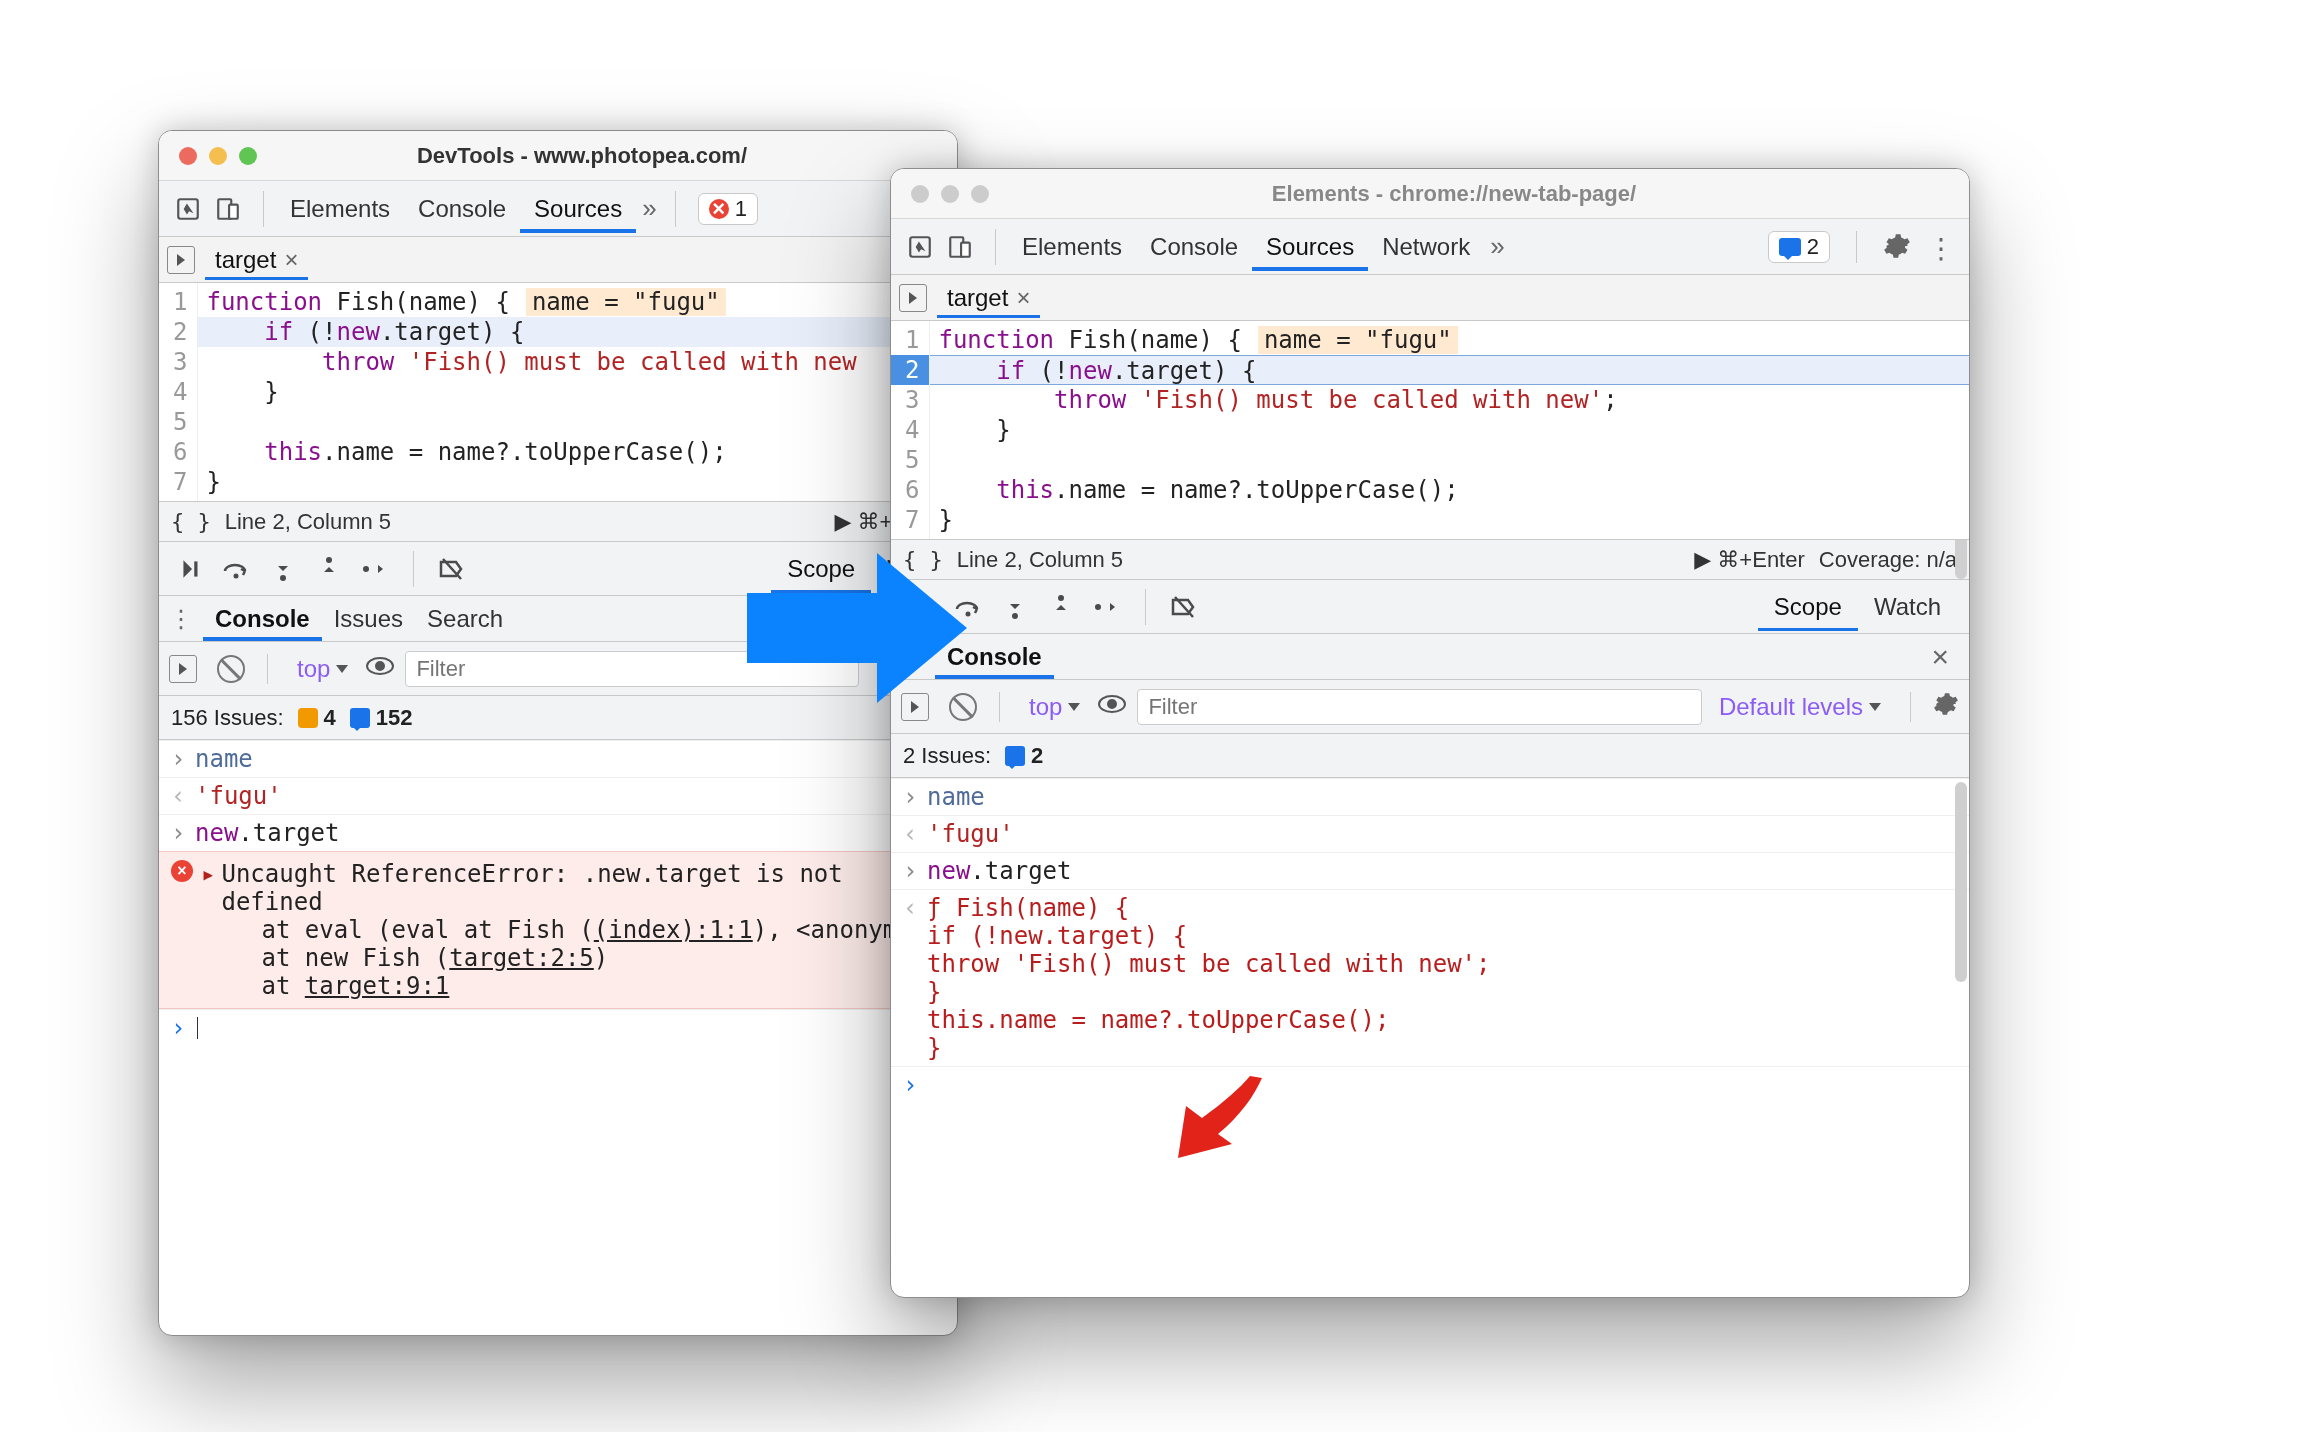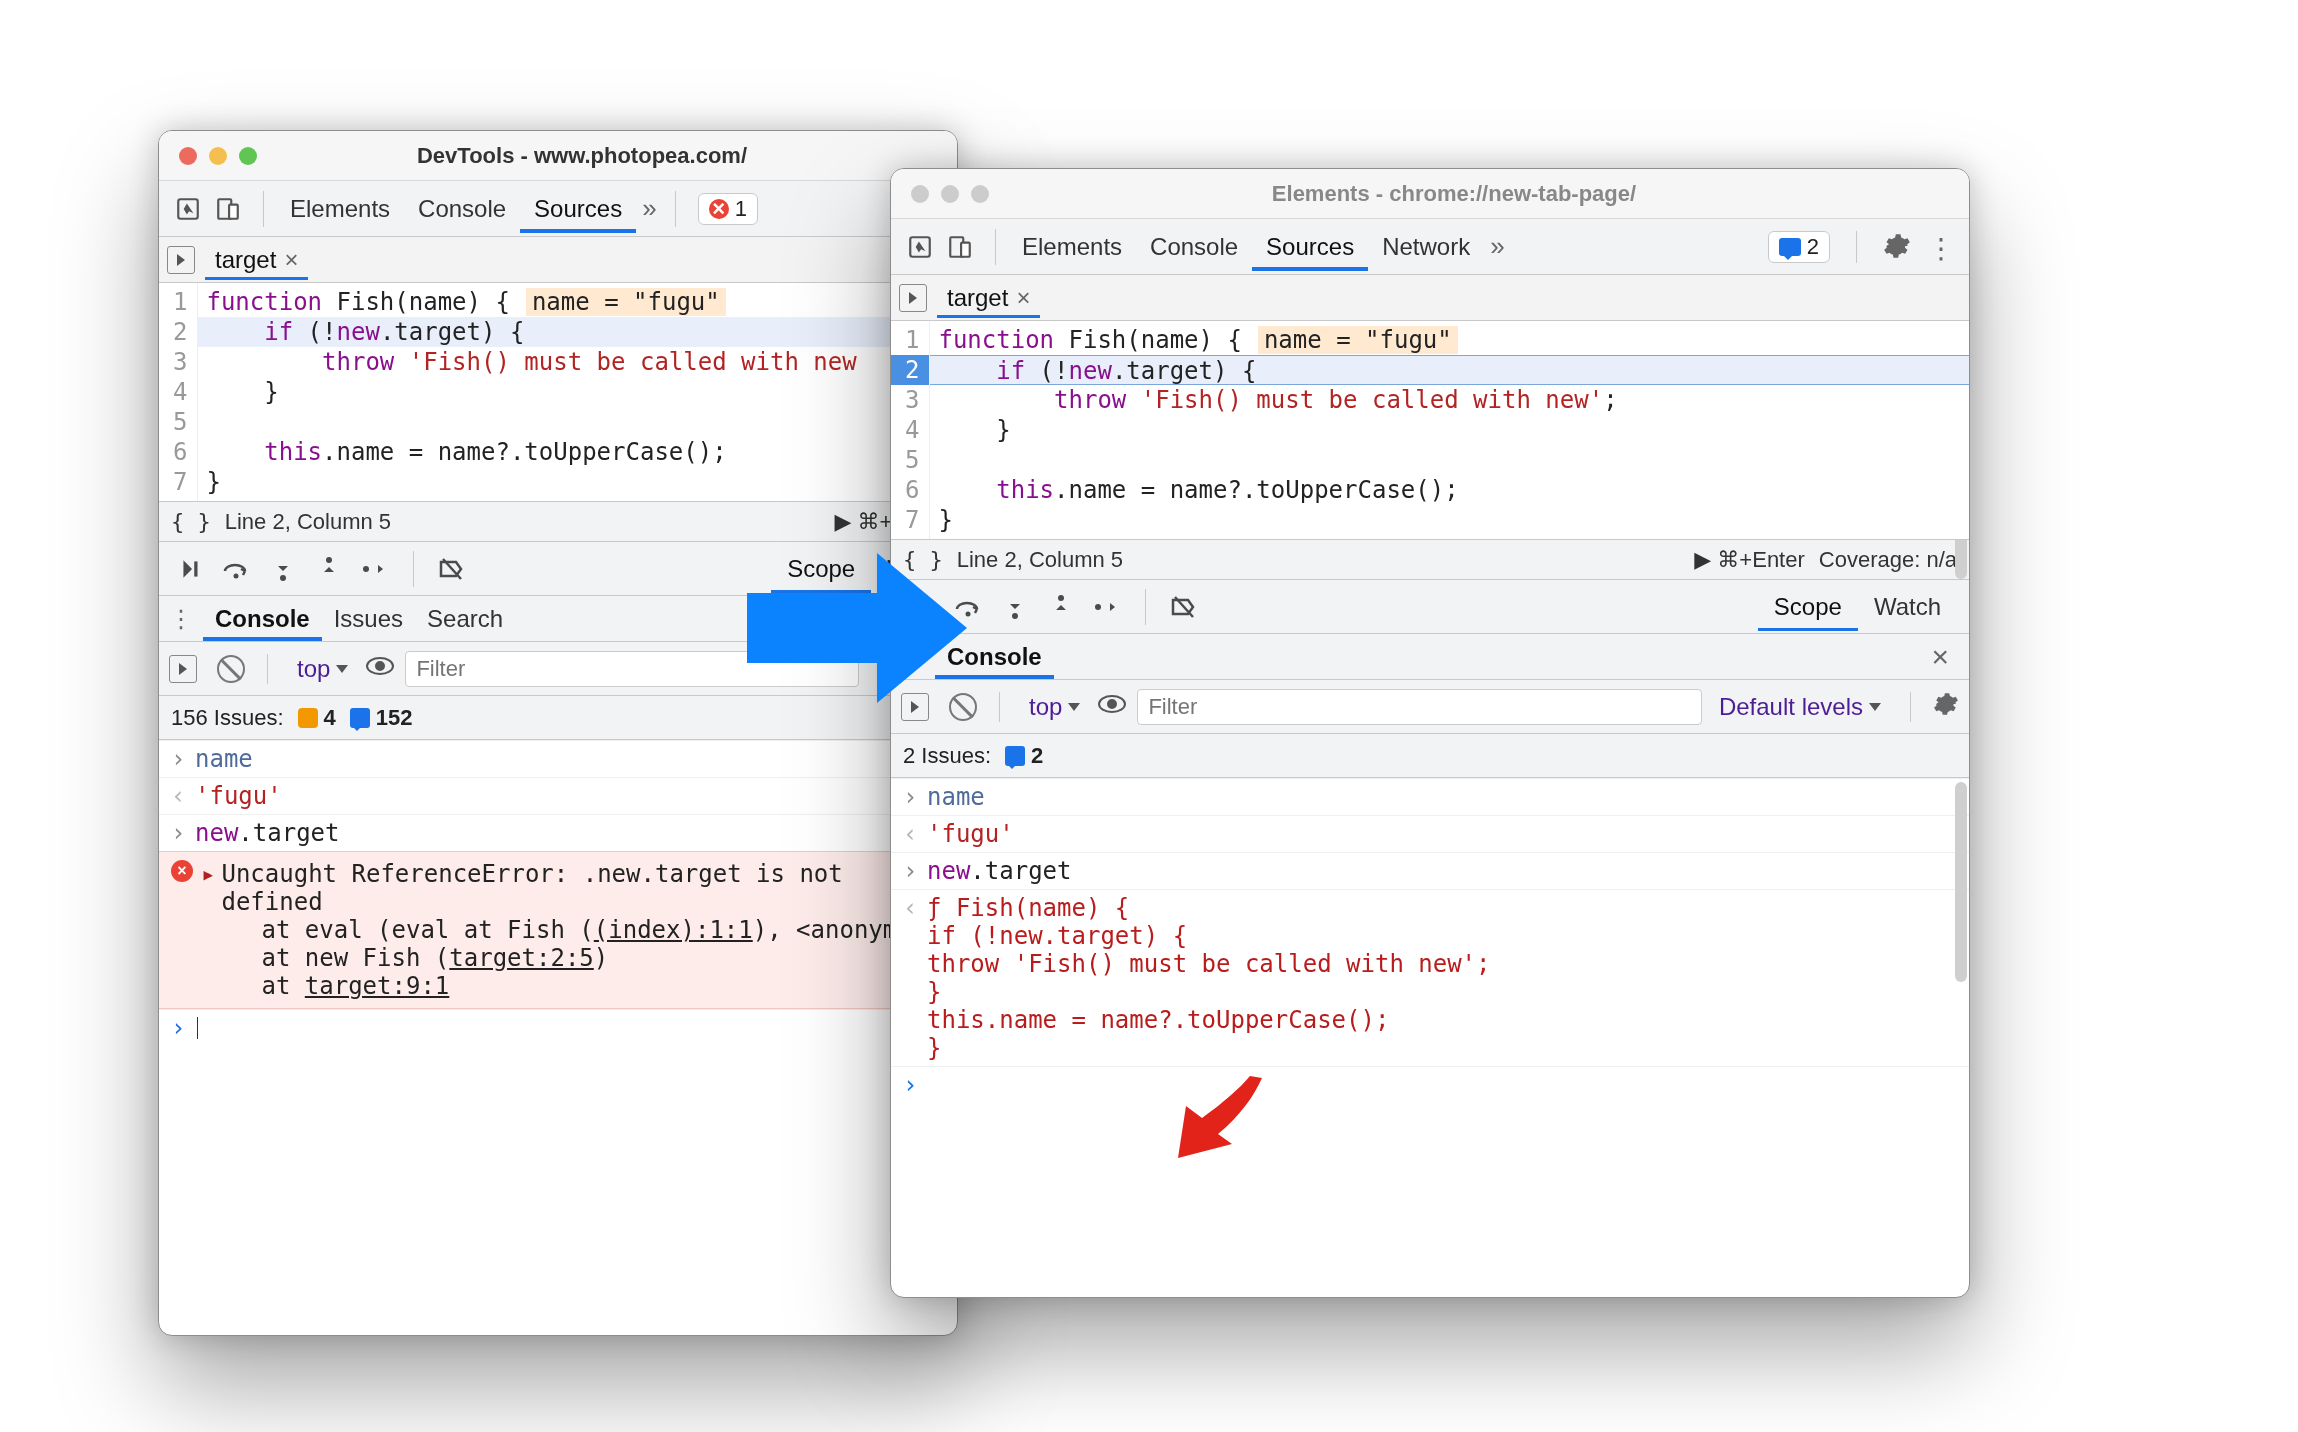--- a/index.html
+++ b/index.html
@@ -53,21 +53,21 @@
   .dbgbar{height:54px;display:flex;align-items:center;padding:0 12px;background:var(--panel);border-bottom:1px solid var(--border);gap:6px}
   .dbgbar .sb-icon{width:40px;height:40px;display:inline-flex;align-items:center;justify-content:center;color:#4b4b4b}
   .dbgtabs{margin-left:auto;display:flex;gap:0}
   .dbgtabs .tab{padding:10px 16px}
   .dbgtabs .tab.active{box-shadow:inset 0 -3px 0 var(--blue)}
   .panelhead{height:46px;display:flex;align-items:center;padding:0 10px;background:var(--panel);border-bottom:1px solid var(--border)}
   .panelhead .tab{padding:8px 12px}
   .panelhead .tab.active{font-weight:600}
   .close-x{margin-left:auto;padding:0 10px;color:#666;font-size:30px}
   .filterbar{height:54px;display:flex;align-items:center;gap:10px;padding:0 10px;background:var(--panel);border-bottom:1px solid var(--border)}
-  .dropdown{display:inline-flex;align-items:center;gap:6px;border:1px solid transparent;padding:2px 6px;color:#4c1d95}
+  .dropdown{display:inline-flex;align-items:center;gap:6px;border:1px solid transparent;padding:2px 6px;color:#8b5cf6}
   .dropdown .tri{width:0;height:0;border-left:6px solid transparent;border-right:6px solid transparent;border-top:8px solid #555}
   .input{flex:1;min-width:100px;height:36px;border:1px solid #ccc;border-radius:4px;padding:0 10px;background:#fff;font-size:22px}
   .issuesbar{height:44px;display:flex;align-items:center;gap:14px;padding:0 12px;background:var(--panel);border-bottom:1px solid var(--border);font-size:22px}
   .warn-pill{display:inline-flex;align-items:center;gap:6px;font-weight:600}
   .warn-pill .sq{width:20px;height:20px;border-radius:4px;display:inline-block}
   .warn-pill.orange .sq{background:var(--orange)}
   .warn-pill.blue .sq{background:var(--blue);border-radius:3px;position:relative}
   .warn-pill.blue .sq::after{content:"";position:absolute;border:4px solid transparent;border-top-color:var(--blue);left:3px;top:19px}
   .console{background:#fff;font-family:var(--mono);font-size:24px}
   .crow{display:flex;align-items:center;padding:4px 12px;gap:10px;border-top:1px solid #efefef}

